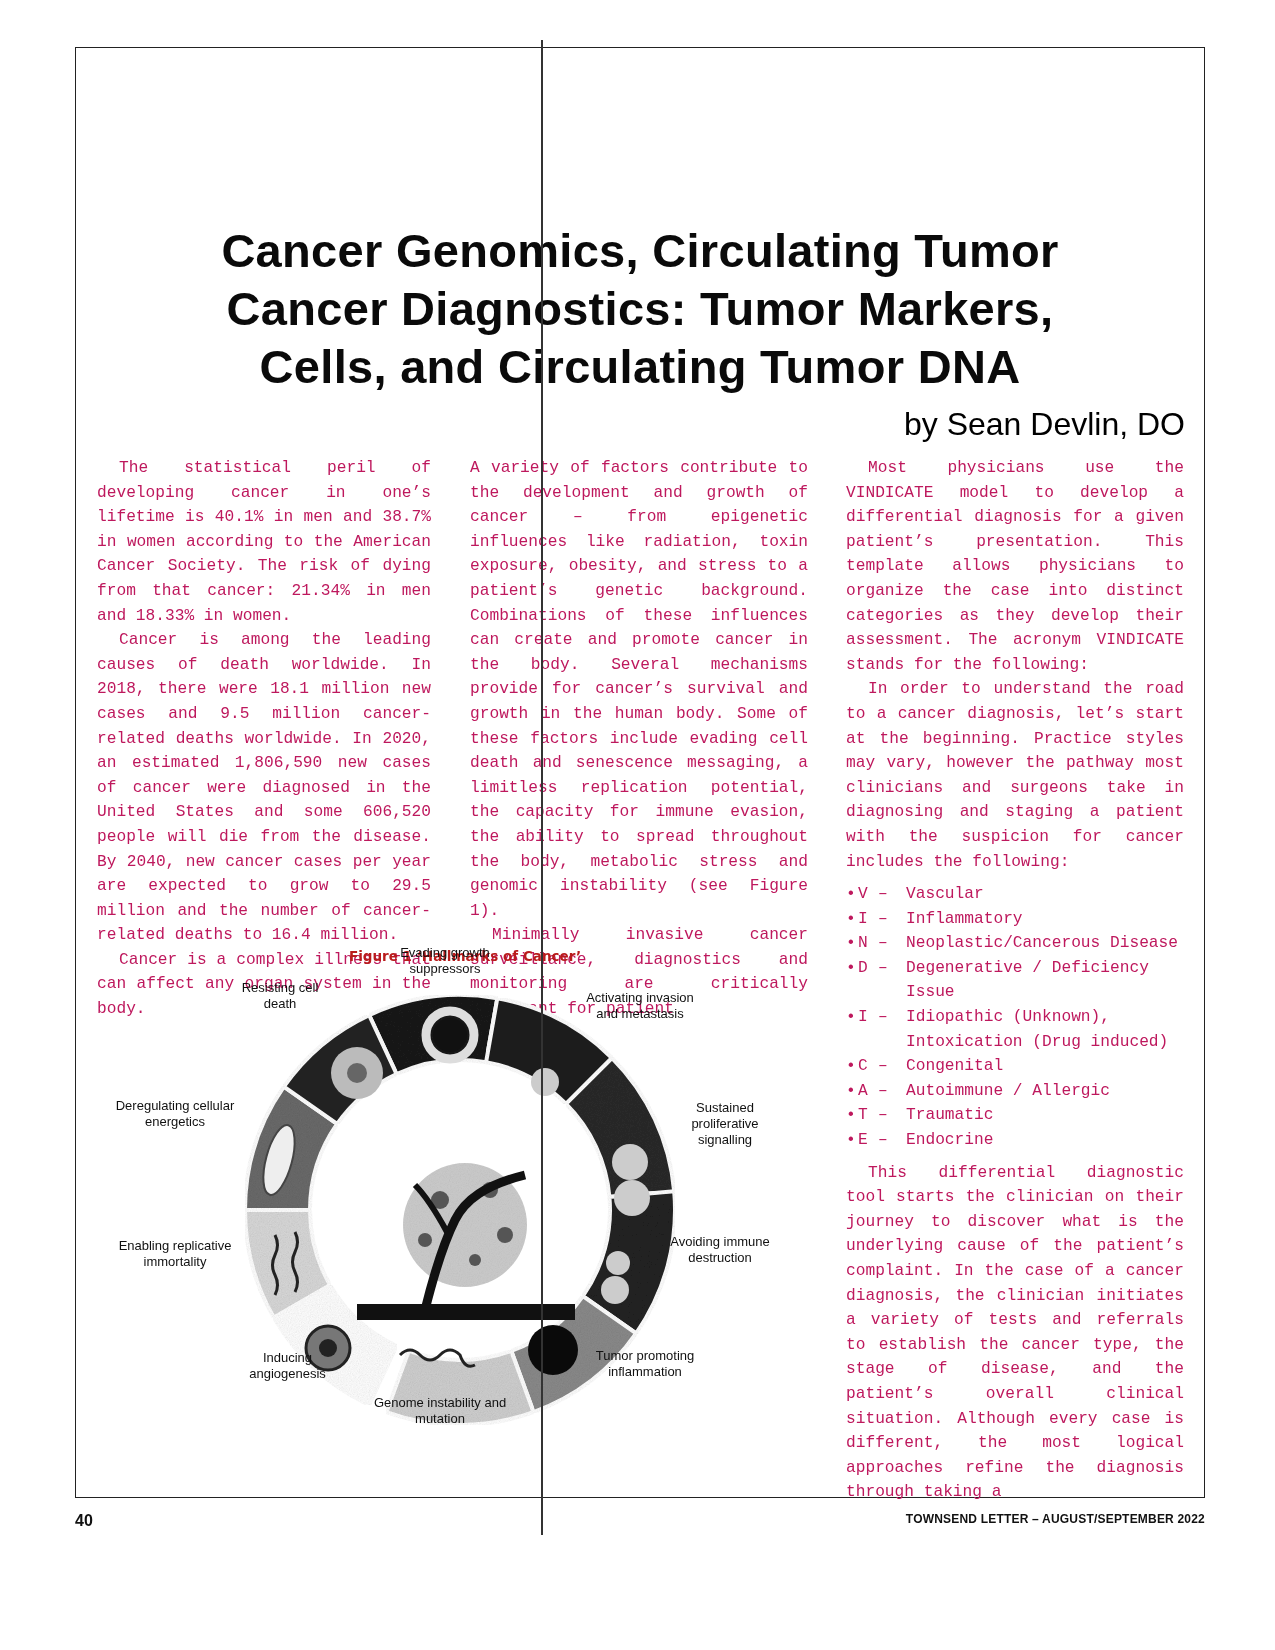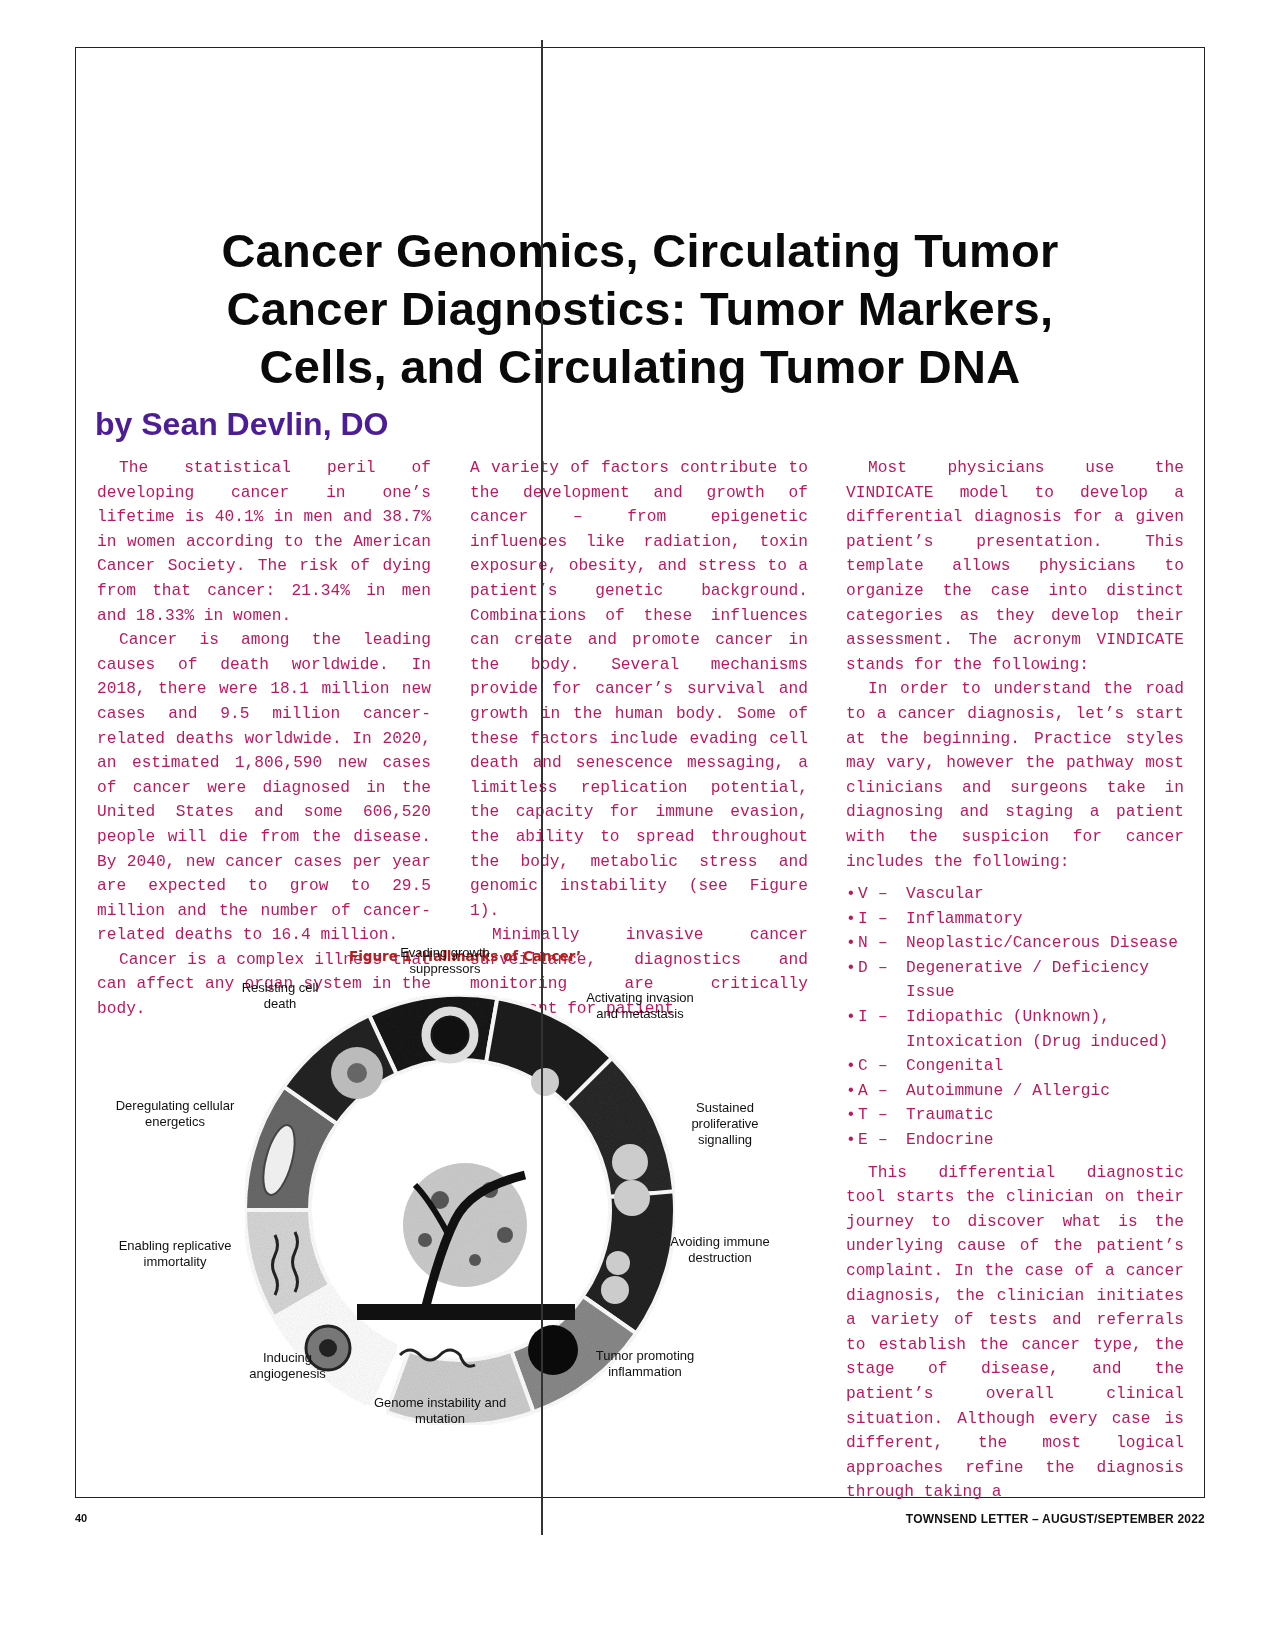--- a/index.html
+++ b/index.html
@@ -1,36 +1,36 @@
 <!DOCTYPE html>
 <html><head>
 <meta charset="utf-8">
 <style>
   html, body { margin: 0; padding: 0; background: #ffffff; }
   body { width: 1275px; height: 1650px; position: relative; overflow: hidden; font-family: "Liberation Sans", sans-serif; color: #111; }
   .frame { position: absolute; left: 75px; top: 47px; width: 1130px; height: 1451px; border: 1.6px solid #222; box-sizing: border-box; }
   .scanline { position: absolute; left: 541px; top: 40px; width: 1.5px; height: 1495px; background: #333; }
   .title { position: absolute; left: 95px; width: 1090px; top: 222px; text-align: center; font-family: "Liberation Sans", sans-serif; font-weight: 700; font-size: 47px; line-height: 58px; letter-spacing: 0.3px; color: #0a0a0a; }
-  .byline { position: absolute; left: 95px; width: 1090px; top: 404px; text-align: left; font-family: "Liberation Sans", sans-serif; font-weight: 700; font-size: 32px; line-height: 40px; color: #4c1d95; }
+  .byline { position: absolute; left: 95px; width: 1090px; top: 404px; text-align: right; font-family: "Liberation Sans", sans-serif; font-weight: 400; font-size: 32px; line-height: 40px; color: #000000; }
   .col { position: absolute; font-family: Liberation Mono, monospace; font-size: 16.2px; line-height: 24.6px; text-align: justify; color: #be185d; }
   .col p { margin: 0; text-indent: 22px; }
   .col p.noindent { text-indent: 0; }
   .col1 { left: 97px; top: 456px; width: 334px; }
   .col2 { left: 470px; top: 456px; width: 338px; }
   .col3 { left: 846px; top: 456px; width: 338px; }
   .vlist { list-style: none; margin: 8px 0 8px 0; padding: 0; }
   .vlist li { position: relative; padding-left: 60px; text-align: left; line-height: 24.6px; }
   .vlist .bullet { position: absolute; left: 0; }
   .vlist .letter { position: absolute; left: 12px; }
   .vlist .dash { position: absolute; left: 32px; }
   .fig-caption { position: absolute; left: 300px; width: 330px; top: 948px; text-align: center; font-family: "DejaVu Sans", sans-serif; font-weight: 700; font-size: 13.5px; color: #b91c1c; }
   .fig { position: absolute; left: 95px; top: 970px; width: 720px; height: 520px; }
   .fig svg { position: absolute; left: 0; top: 0; }
   .flabel { position: absolute; font-family: "Liberation Sans", sans-serif; font-weight: 400; font-size: 13px; line-height: 16px; text-align: center; color: #111; }
-  .footer-page { position: absolute; left: 75px; top: 1512px; font-family: "Liberation Sans", sans-serif; font-weight: 700; font-size: 11px; }
+  .footer-page { position: absolute; left: 75px; top: 1512px; font-family: "Liberation Sans", sans-serif; font-weight: 700; font-size: 16px; }
   .footer-pub { position: absolute; right: 70px; top: 1512px; font-family: "Liberation Sans", sans-serif; font-weight: 700; font-size: 12px; letter-spacing: 0.2px; }
 </style>
 </head>
 <body>
 
 <div class="frame"></div>
 
 <h1 class="title" style="margin:0;">
   <div>Cancer Genomics, Circulating Tumor</div>
   <div>Cancer Diagnostics: Tumor Markers,</div>

